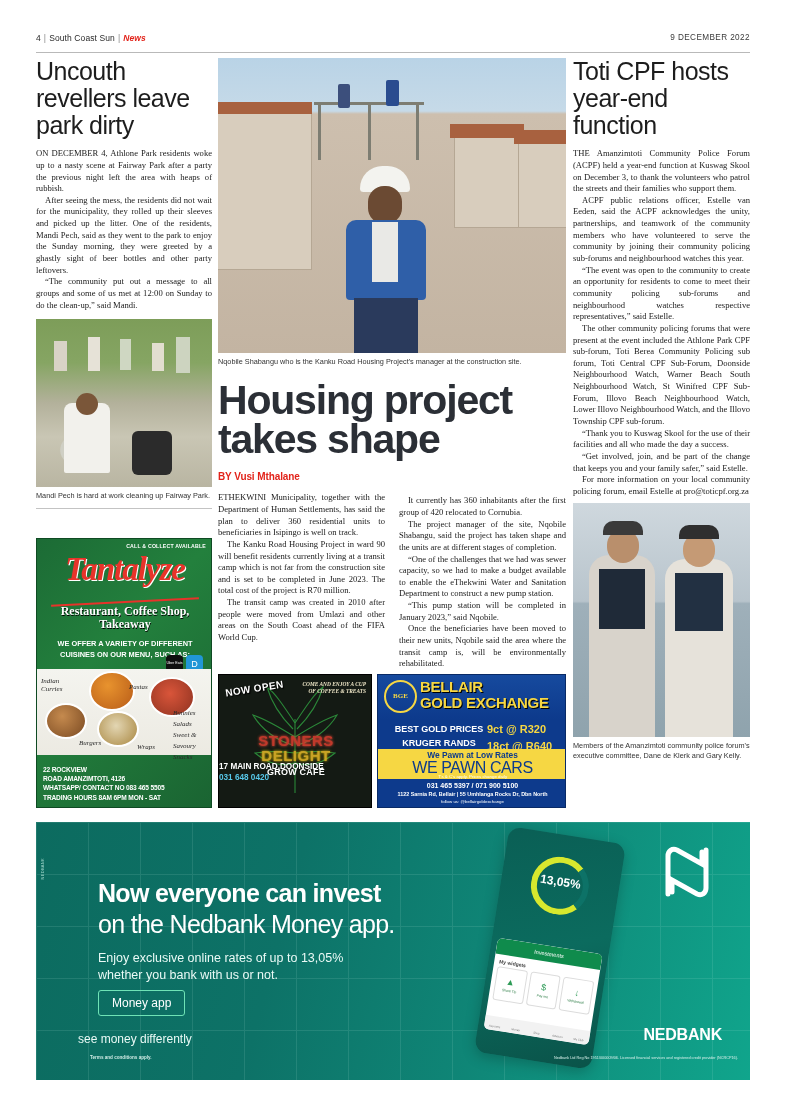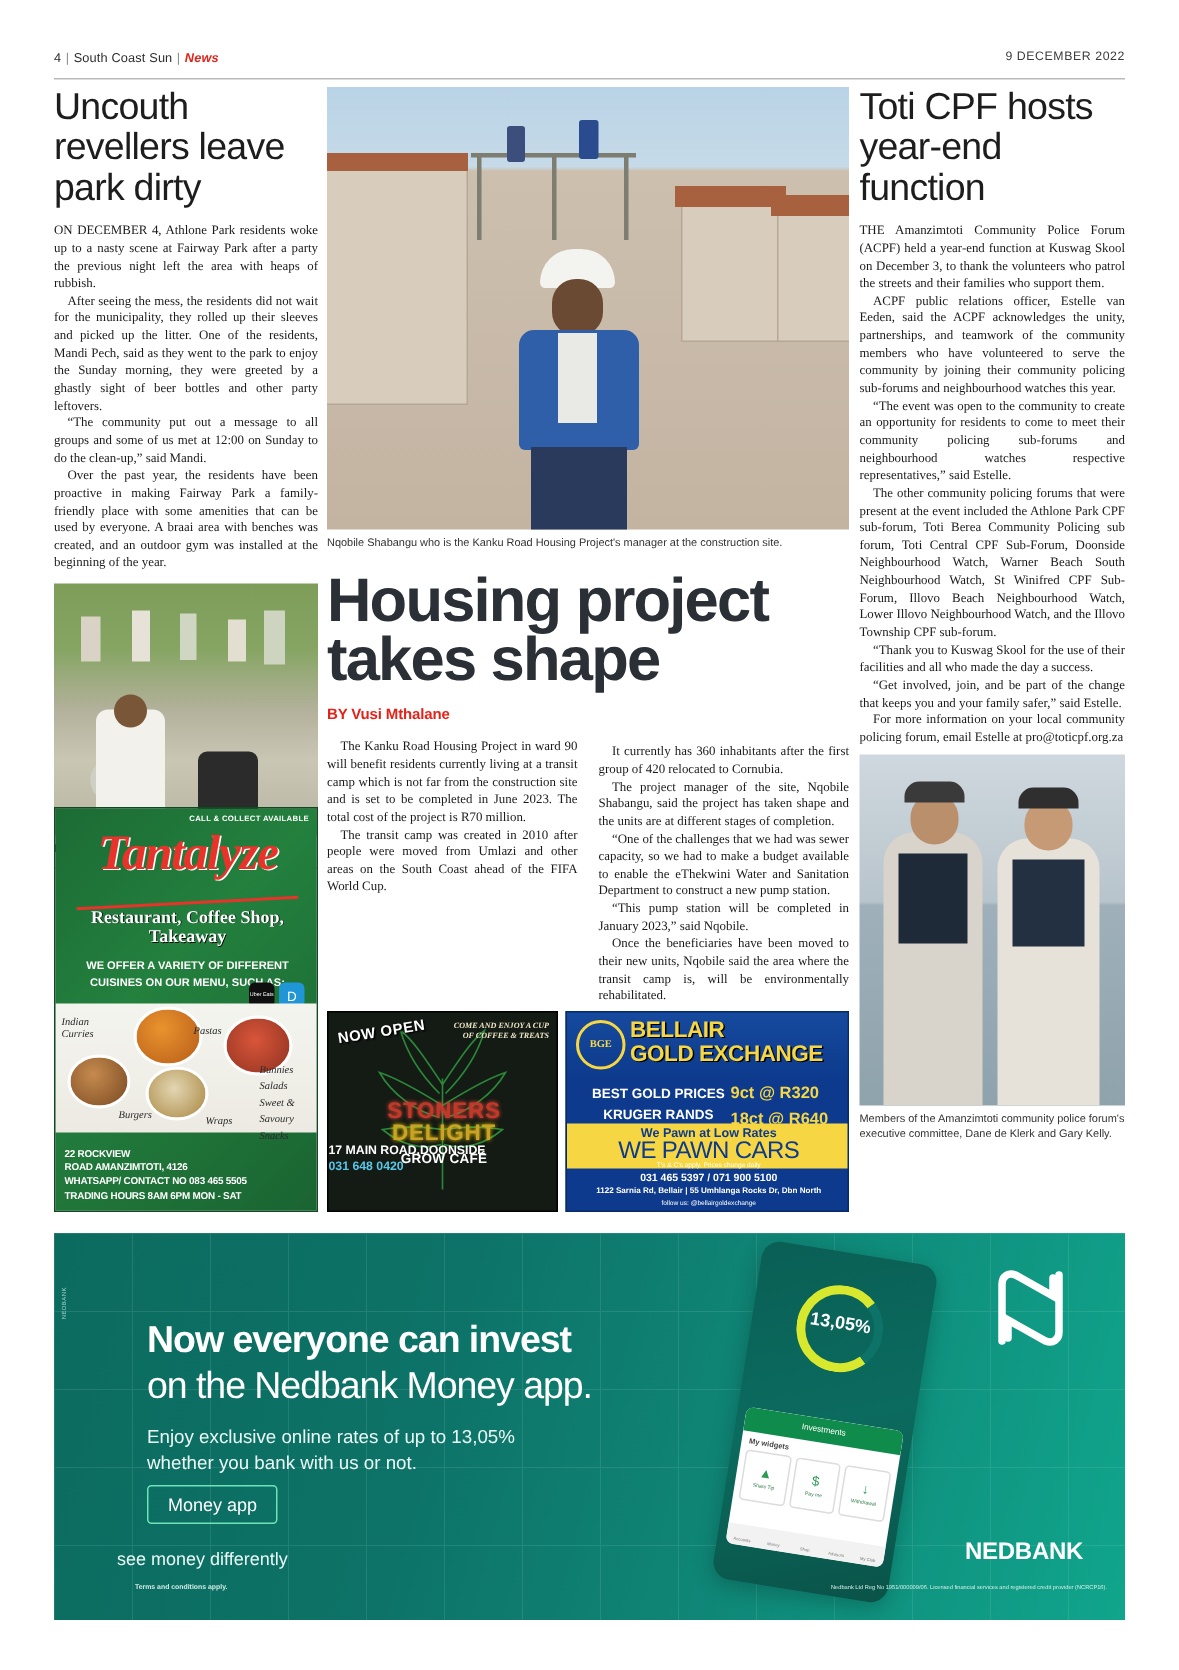--- a/index.html
+++ b/index.html
@@ -301,21 +301,20 @@
     </div>
     <div class="mh-date">9 DECEMBER 2022</div>
   </div>
 
   <div class="col col-left">
     <h1 class="hd-serif">Uncouth revellers leave park dirty</h1>
     <div class="body-text">
       <p class="first">ON DECEMBER 4, Athlone Park residents woke up to a nasty scene at Fairway Park after a party the previous night left the area with heaps of rubbish.</p>
       <p>After seeing the mess, the residents did not wait for the municipality, they rolled up their sleeves and picked up the litter. One of the residents, Mandi Pech, said as they went to the park to enjoy the Sunday morning, they were greeted by a ghastly sight of beer bottles and other party leftovers.</p>
       <p>“The community put out a message to all groups and some of us met at 12:00 on Sunday to do the clean-up,” said Mandi.</p>
-      <p>Over the past year, the residents have been proactive in making Fairway Park a family-friendly place with some amenities that can be used by everyone. A braai area with benches was created, and an outdoor gym was installed at the beginning of the year.</p>
     </div>
 
     <div class="photo photo-park">
       <div class="pk-fig" style="left:18px;  top:22px; width:13px; height:30px; background:#d9d3c6;"></div>
       <div class="pk-fig" style="left:52px;  top:18px; width:12px; height:34px; background:#e6e2d7;"></div>
       <div class="pk-fig" style="left:84px;  top:20px; width:11px; height:31px; background:#cfd7c2;"></div>
       <div class="pk-fig" style="left:116px; top:24px; width:12px; height:28px; background:#e2ded0;"></div>
       <div class="pk-fig" style="left:140px; top:18px; width:14px; height:36px; background:#cdd4c0;"></div>
       <div class="pk-fig" style="left:28px;  top:84px; width:46px; height:70px; background:#f2f1ec; border-radius:8px 8px 2px 2px;"></div>
       <div class="pk-fig" style="left:40px;  top:74px; width:22px; height:22px; background:#7a5639; border-radius:50%;"></div>
@@ -348,20 +347,21 @@
       </div>
     </div>
     <div class="caption">Nqobile Shabangu who is the Kanku Road Housing Project's manager at the construction site.</div>
 
     <h2 class="hd-big">Housing project takes shape</h2>
 
     <div style="display:flex; gap:14px;">
       <div style="width:167px;">
         <div class="byline">BY Vusi Mthalane</div>
         <div class="body-text">
+          <p class="first">ETHEKWINI Municipality, together with the Department of Human Settlements, has said the plan to deliver 360 residential units to beneficiaries in Isipingo is well on track.</p>
           <p>The Kanku Road Housing Project in ward 90 will benefit residents currently living at a transit camp which is not far from the construction site and is set to be completed in June 2023. The total cost of the project is R70 million.</p>
           <p>The transit camp was created in 2010 after people were moved from Umlazi and other areas on the South Coast ahead of the FIFA World Cup.</p>
         </div>
       </div>
       <div style="width:167px; padding-top:24px;">
         <div class="body-text">
           <p>It currently has 360 inhabitants after the first group of 420 relocated to Cornubia.</p>
           <p>The project manager of the site, Nqobile Shabangu, said the project has taken shape and the units are at different stages of completion.</p>
           <p>“One of the challenges that we had was sewer capacity, so we had to make a budget available to enable the eThekwini Water and Sanitation Department to construct a new pump station.</p>
           <p>“This pump station will be completed in January 2023,” said Nqobile.</p>

